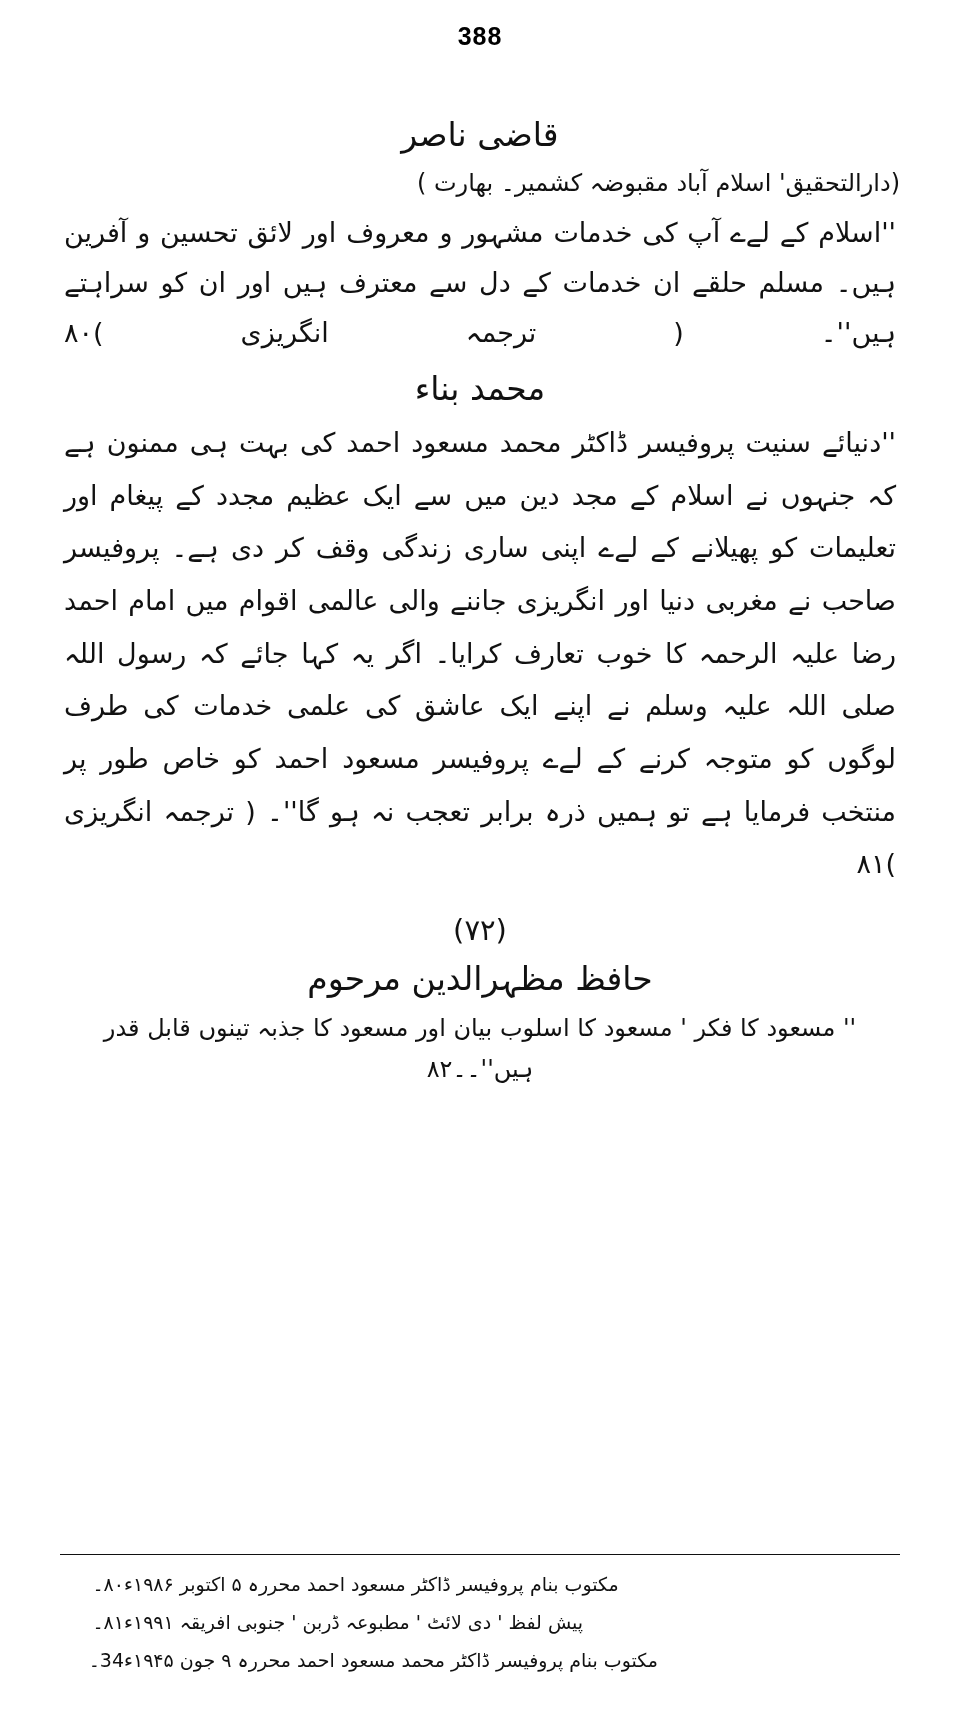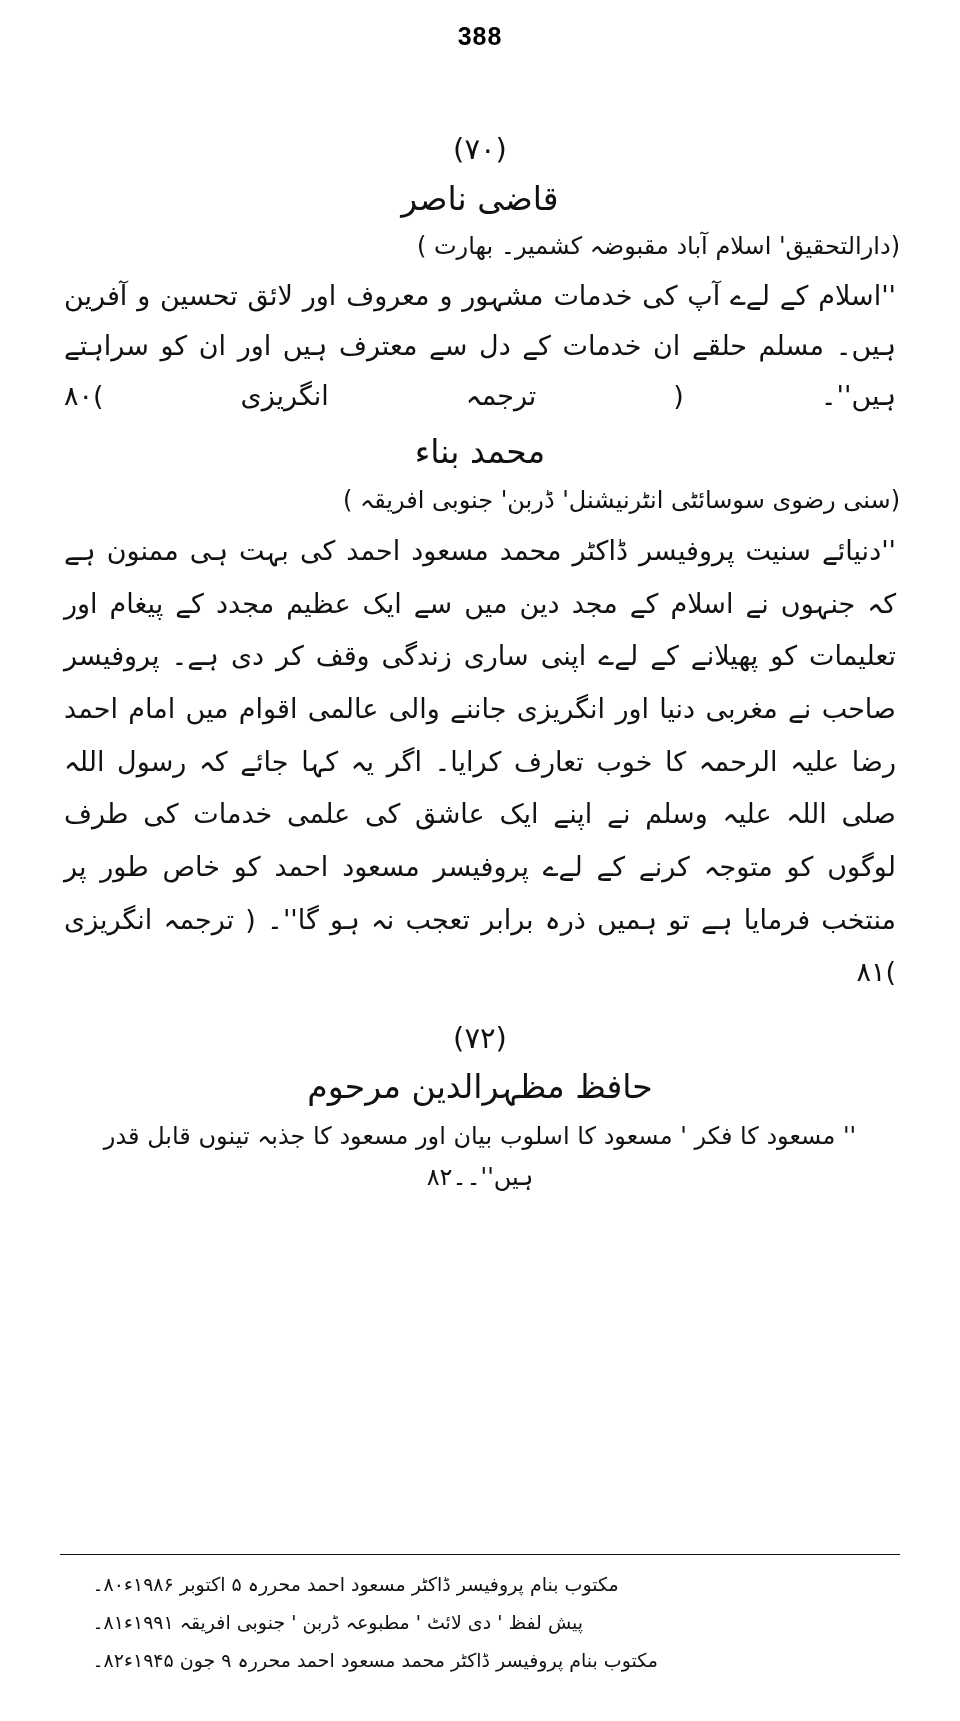--- a/index.html
+++ b/index.html
@@ -129,29 +129,27 @@
 </head>
 <body>
 
 <div class="page">
 
   <div class="page-number">388</div>
 
   <div class="body-area">
 
     <div class="section">
-      <div class="sec-num">(۷۰)</div>
       <div class="sec-title">قاضی ناصر</div>
       <div class="sec-affil">(دارالتحقیق' اسلام آباد مقبوضہ کشمیر۔ بھارت )</div>
       <div class="sec-body two-line">''اسلام کے لےے آپ کی خدمات مشہور و معروف اور لائق تحسین و آفرین ہیں۔ مسلم حلقے ان خدمات کے دل سے معترف ہیں اور ان کو سراہتے ہیں''۔ ( ترجمہ انگریزی )۸۰</div>
     </div>
 
     <div class="section">
       <div class="sec-title">محمد بناء</div>
-      <div class="sec-affil">(سنی رضوی سوسائٹی انٹرنیشنل' ڈربن' جنوبی افریقہ )</div>
       <div class="sec-body">''دنیائے سنیت پروفیسر ڈاکٹر محمد مسعود احمد کی بہت ہی ممنون ہے کہ جنہوں نے اسلام کے مجد دین میں سے ایک عظیم مجدد کے پیغام اور تعلیمات کو پھیلانے کے لےے اپنی ساری زندگی وقف کر دی ہے۔ پروفیسر صاحب نے مغربی دنیا اور انگریزی جاننے والی عالمی اقوام میں امام احمد رضا علیہ الرحمہ کا خوب تعارف کرایا۔ اگر یہ کہا جائے کہ رسول اللہ صلی اللہ علیہ وسلم نے اپنے ایک عاشق کی علمی خدمات کی طرف لوگوں کو متوجہ کرنے کے لےے پروفیسر مسعود احمد کو خاص طور پر منتخب فرمایا ہے تو ہمیں ذرہ برابر تعجب نہ ہو گا''۔ ( ترجمہ انگریزی )۸۱</div>
     </div>
 
     <div class="section">
       <div class="sec-num">(۷۲)</div>
       <div class="sec-title">حافظ مظہرالدین مرحوم</div>
       <div class="sec-body single">'' مسعود کا فکر ' مسعود کا اسلوب بیان اور مسعود کا جذبہ تینوں قابل قدر ہیں''۔۔۸۲</div>
     </div>
 
   </div>
@@ -165,19 +163,19 @@
         <span class="fn-marker">۸۰۔</span>
       </div>
 
       <div class="fn-line">
         <span class="fn-text">پیش لفظ ' دی لائٹ ' مطبوعہ ڈربن ' جنوبی افریقہ ۱۹۹۱ء</span>
         <span class="fn-marker">۸۱۔</span>
       </div>
 
       <div class="fn-line">
         <span class="fn-text">مکتوب بنام پروفیسر ڈاکٹر محمد مسعود احمد محررہ ۹ جون ۱۹۴۵ء</span>
-        <span class="fn-marker">۸۲۔</span>
+        <span class="fn-marker">34۔</span>
       </div>
 
     </div>
   </div>
 
 </div>
 
 </body></html>

